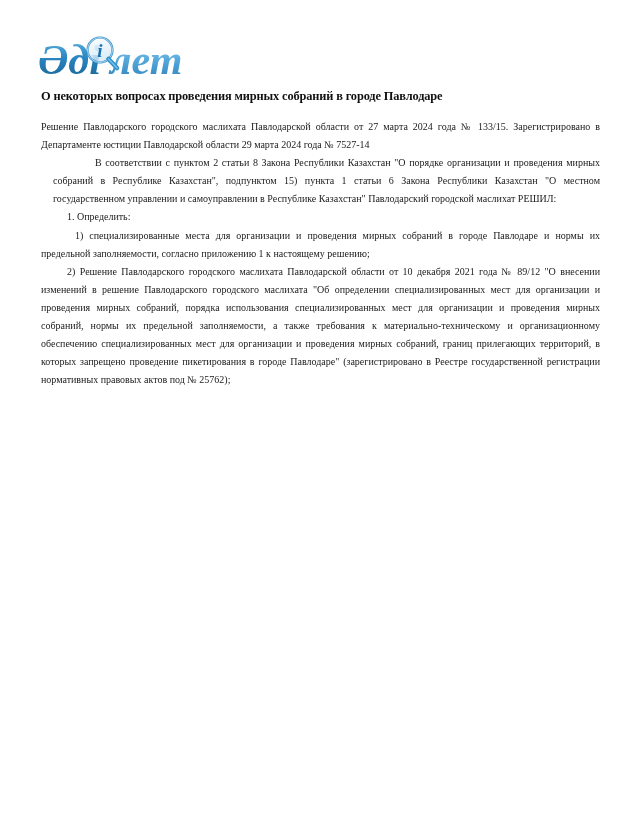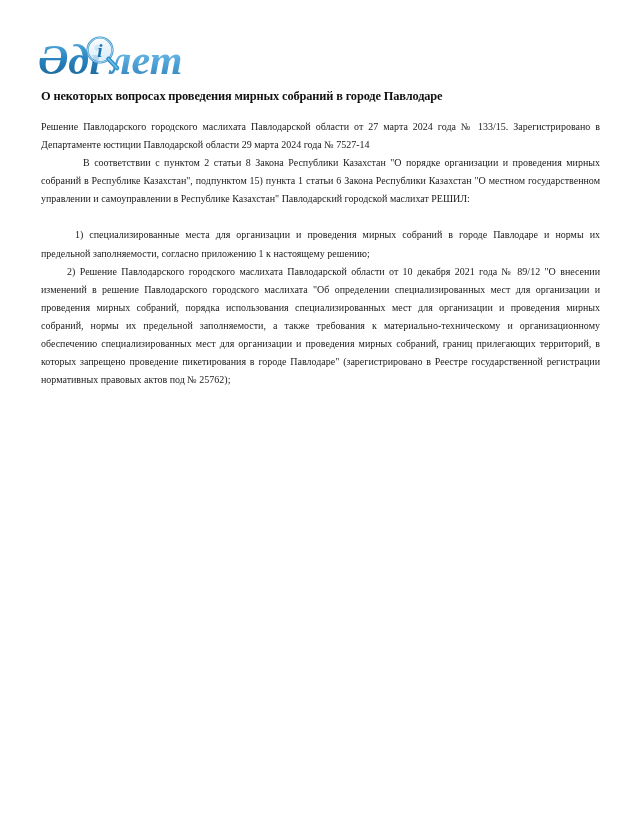--- a/index.html
+++ b/index.html
@@ -54,22 +54,22 @@
     font-family: "Liberation Serif", "DejaVu Serif", serif;
     font-size: 10px;
     line-height: 18.1px;
     text-align: justify;
     text-justify: inter-word;
     margin: 0;
     color: #1a1a1a;
   }
   p.para.indent-0  { text-indent: 0; }
   p.para.indent-2  { text-indent: 26px; }
-  p.para.indent-3  { text-indent: 34px; margin-top: 18px; }
-  p.para.indent-4  { text-indent: 42px; }
+  p.para.indent-3  { text-indent: 34px; }
+  p.para.indent-4  { text-indent: 42px; margin-left: 12px; }
 </style>
 </head>
 <body>
 
 <div id="page">
 
   <div id="logo-area">
     <svg class="logo-svg" width="200" height="54" viewBox="0 0 200 54" aria-hidden="true">
       <defs>
         <linearGradient id="gDark" x1="0" y1="0" x2="0" y2="1">
@@ -103,20 +103,21 @@
   </div>
 
   <div id="doc">
 
     <h1 class="doc-title">О некоторых вопросах проведения мирных собраний в городе Павлодаре</h1>
 
     <p class="para indent-0">Решение Павлодарского городского маслихата Павлодарской области от 27 марта 2024 года № 133/15. Зарегистрировано в Департаменте юстиции Павлодарской области 29 марта 2024 года № 7527-14</p>
 
     <p class="para indent-4">В соответствии с пунктом 2 статьи 8 Закона Республики Казахстан "О порядке организации и проведения мирных собраний в Республике Казахстан", подпунктом 15) пункта 1 статьи 6 Закона Республики Казахстан "О местном государственном управлении и самоуправлении в Республике Казахстан" Павлодарский городской маслихат РЕШИЛ:</p>
 
+    <p class="para indent-2">1. Определить:</p>
 
     <p class="para indent-3">1) специализированные места для организации и проведения мирных собраний в городе Павлодаре и нормы их предельной заполняемости, согласно приложению 1 к настоящему решению;</p>
 
 
 
 
 
     <p class="para indent-2">2) Решение Павлодарского городского маслихата Павлодарской области от 10 декабря 2021 года № 89/12 "О внесении изменений в решение Павлодарского городского маслихата "Об определении специализированных мест для организации и проведения мирных собраний, порядка использования специализированных мест для организации и проведения мирных собраний, нормы их предельной заполняемости, а также требования к материально-техническому и организационному обеспечению специализированных мест для организации и проведения мирных собраний, границ прилегающих территорий, в которых запрещено проведение пикетирования в городе Павлодаре" (зарегистрировано в Реестре государственной регистрации нормативных правовых актов под № 25762);</p>
 
   </div>

